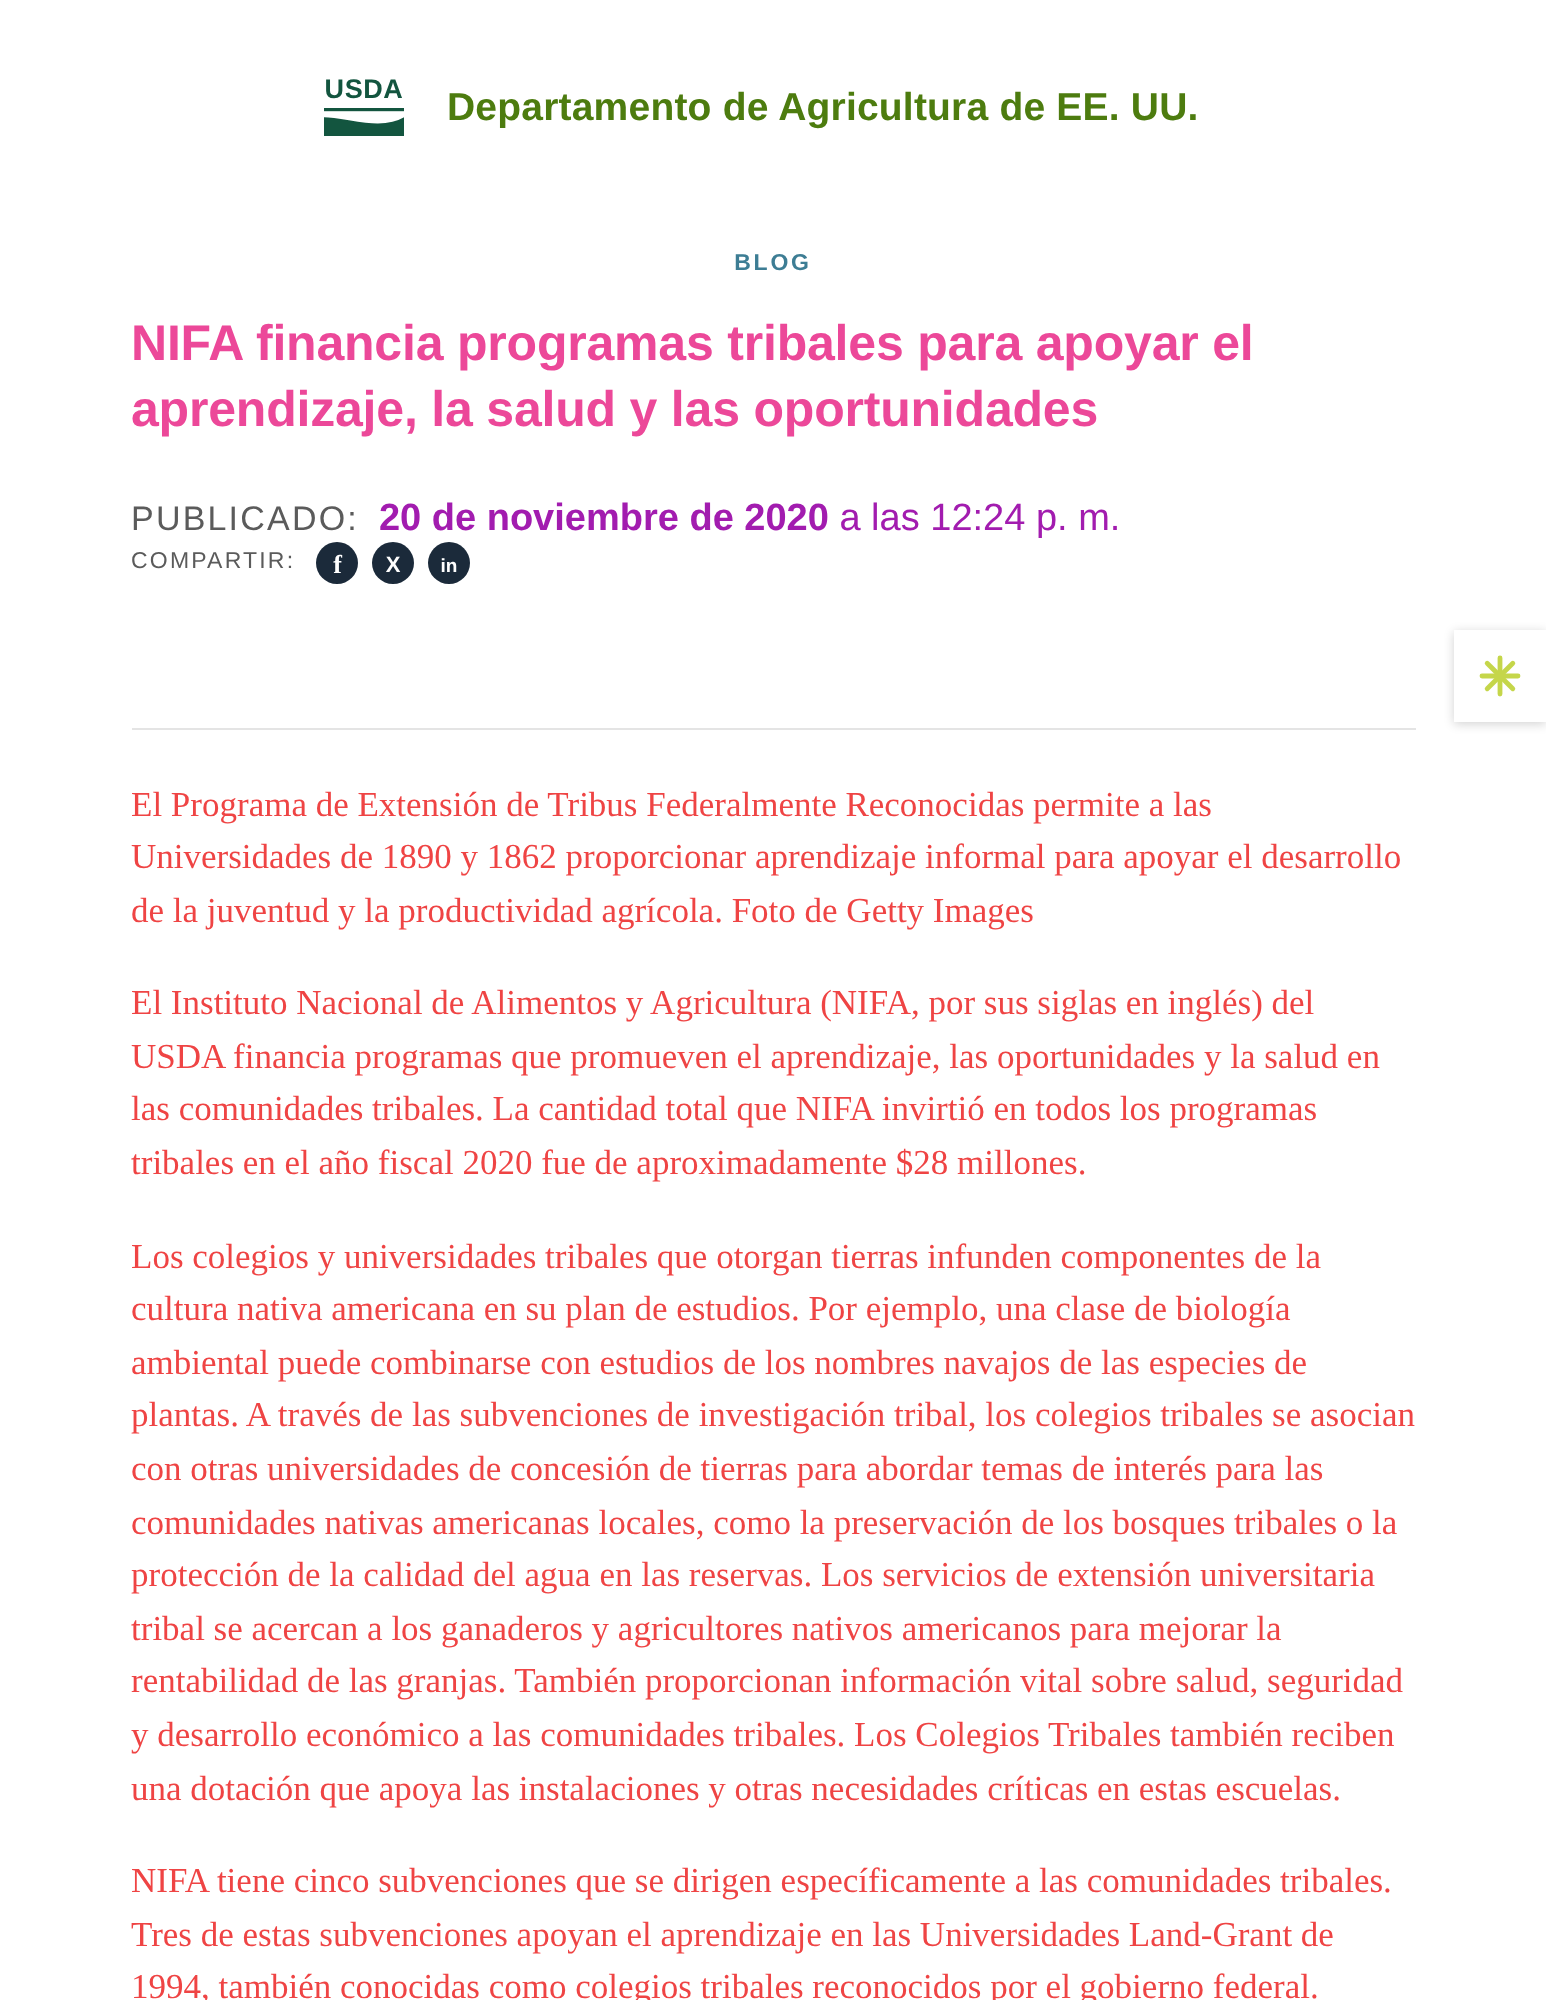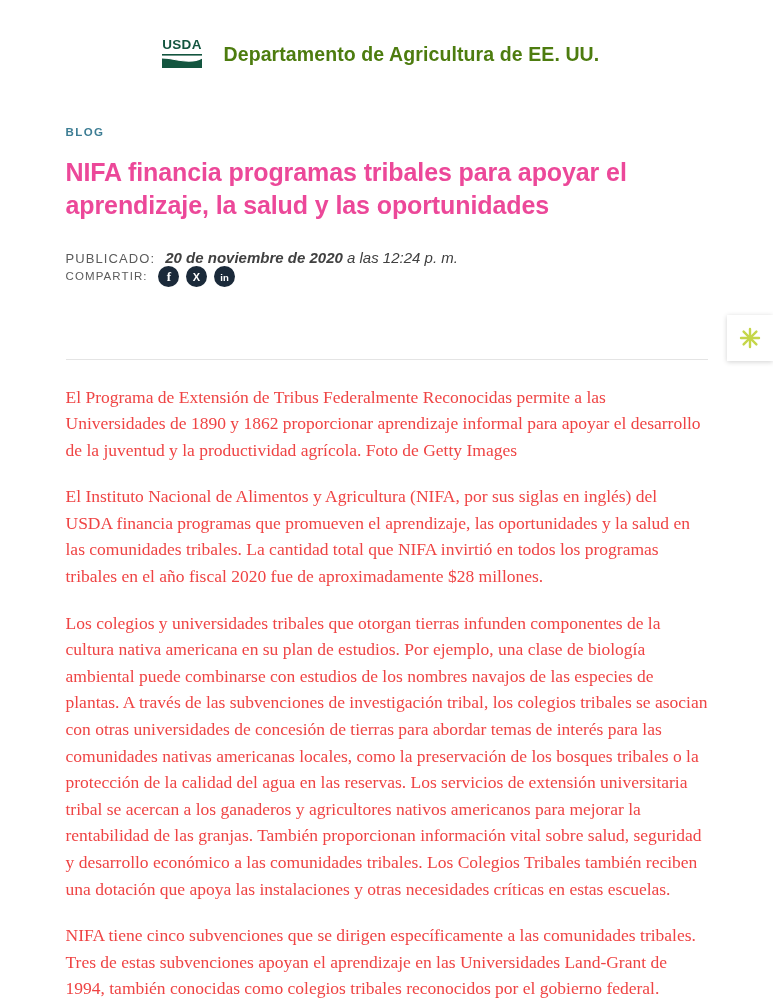--- a/index.html
+++ b/index.html
@@ -59,48 +59,48 @@
     box-sizing: border-box;
   }
 
   .eyebrow {
     margin-top: 52px;
     font-size: 11.5px;
     font-weight: 700;
     letter-spacing: 1.4px;
     color: #3d7d94;
     text-transform: uppercase;
+    text-align: center;
   }
 
   .headline {
     margin: 18px 0 0 0;
     font-size: 25px;
     line-height: 1.33;
     font-weight: 700;
     color: #ec4899;
     letter-spacing: -0.1px;
   }
 
   .meta-row {
     margin-top: 26px;
     display: flex;
     align-items: baseline;
     gap: 10px;
   }
   .meta-label {
-    font-size: 13px;
+    font-size: 17px;
     font-weight: 400;
     letter-spacing: 1.1px;
     color: #5b5b5b;
     text-transform: uppercase;
   }
   .meta-value {
-    font-size: 15px;
-    color: #404040;
-    font-style: italic;
+    font-size: 19px;
+    color: #a21caf;
   }
   .meta-value .date-strong {
     font-weight: 700;
   }
 
   .share-row {
     display: flex;
     align-items: center;
     gap: 10px;
   }

